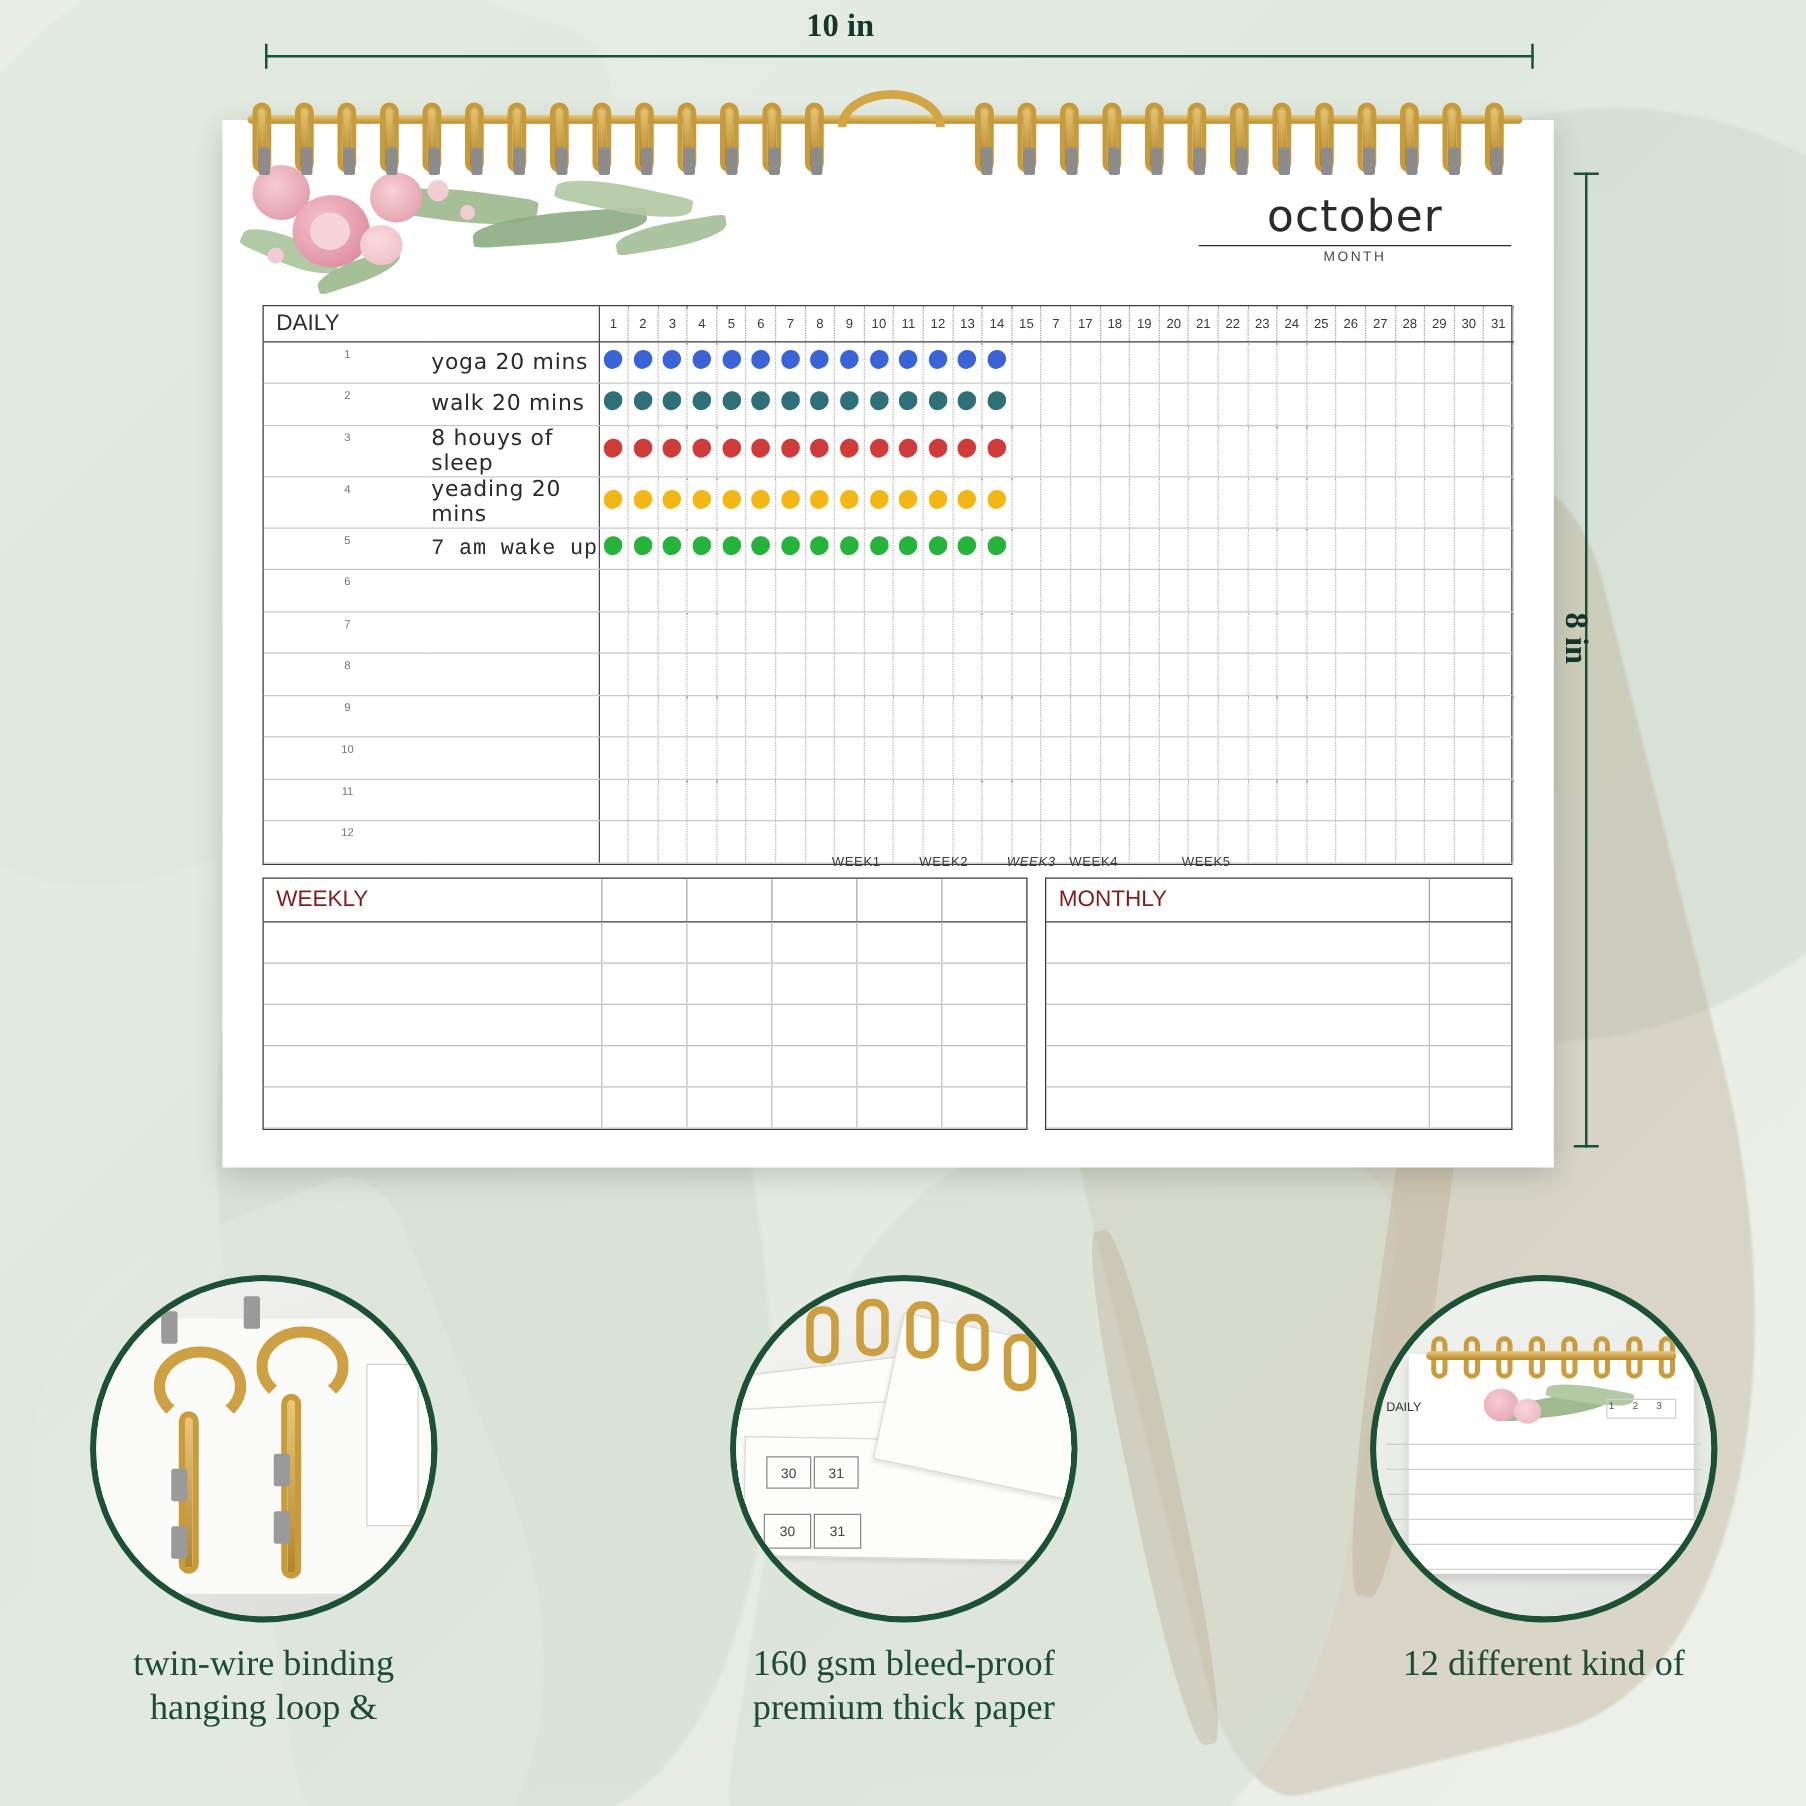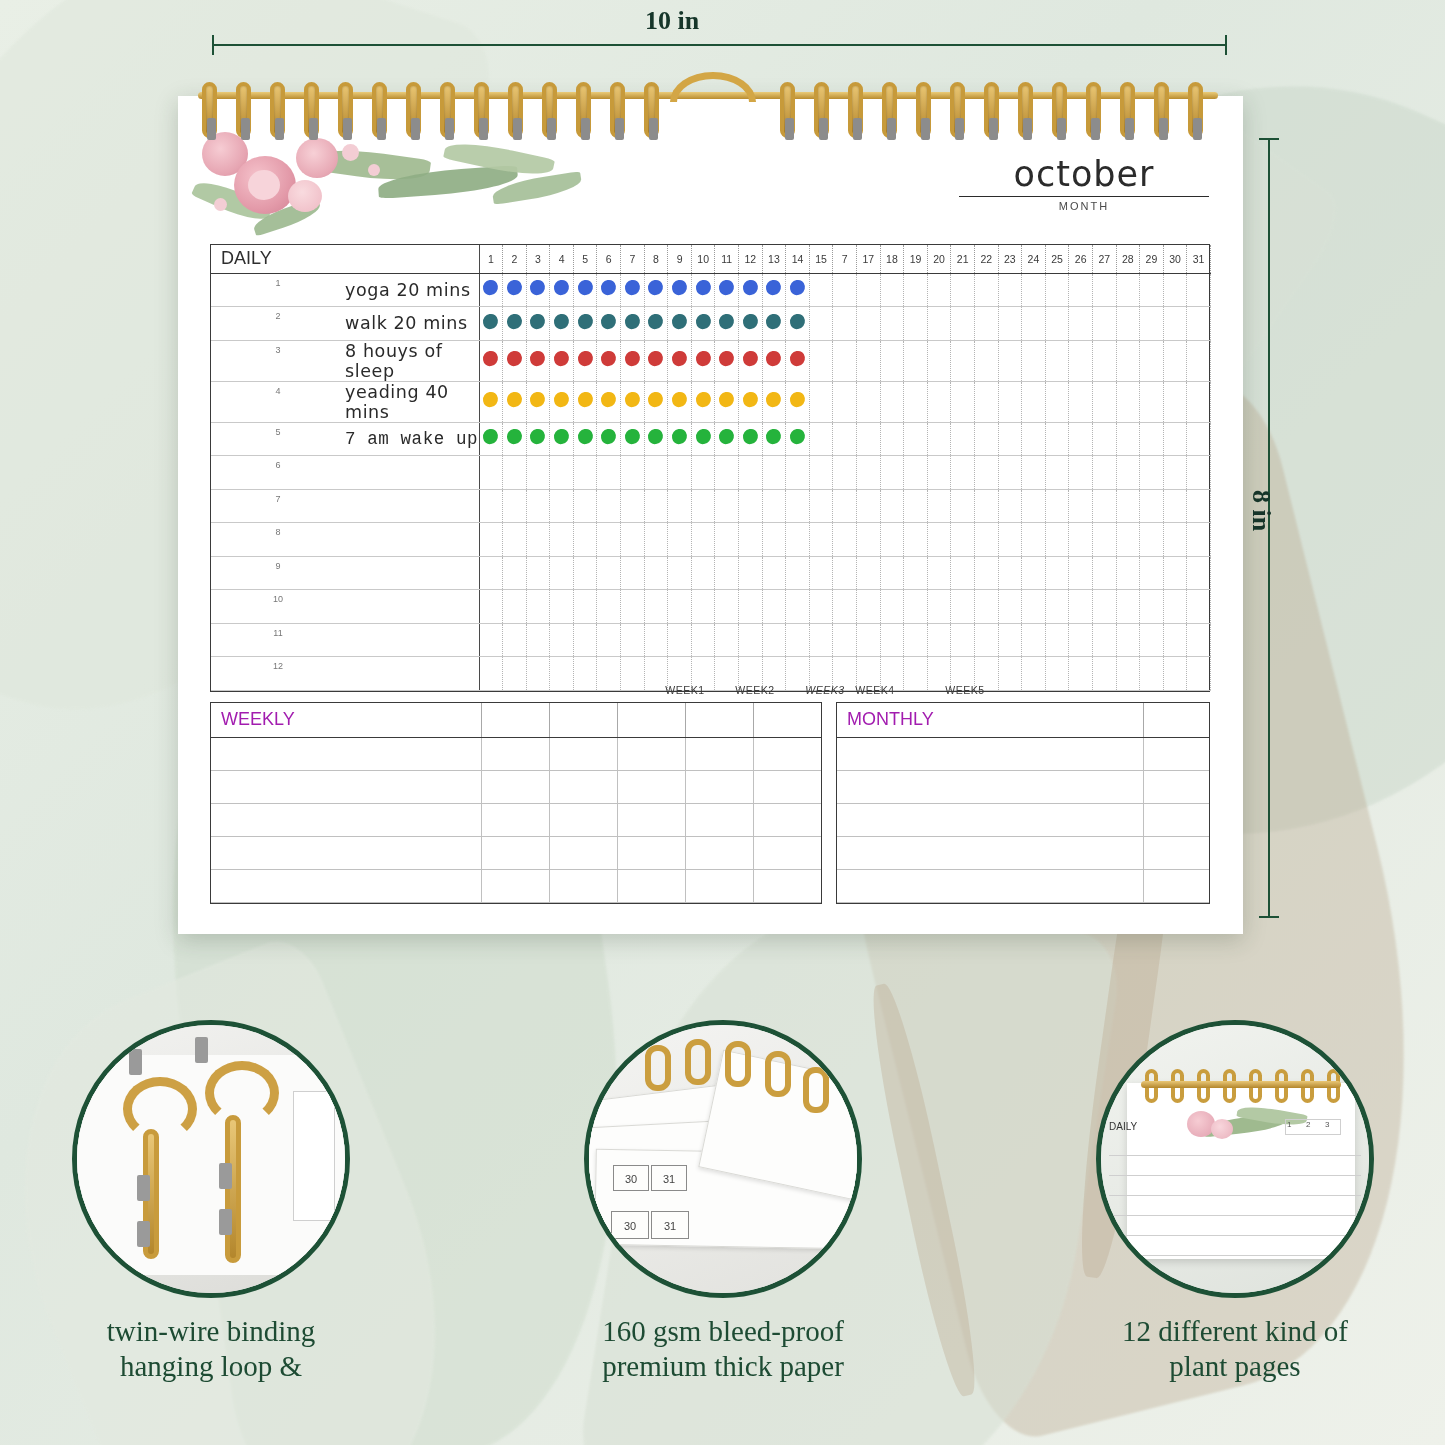--- a/index.html
+++ b/index.html
@@ -151,21 +151,21 @@
     position:absolute; font-size:10.5px; letter-spacing:.5px; color:#3b3b3b; text-align:center; width:70px;
   }
   .weekly {
     position:absolute; left:32px; top:606px; width:612px; border:1.3px solid #3a3a3a;
   }
   .monthly {
     position:absolute; left:658px; top:606px; width:374px; border:1.3px solid #3a3a3a;
   }
   .weekly table, .monthly table { width:100%; }
   .sec-title {
-    text-align:left; padding-left:10px !important; font-size:18px; color:#a21caf; height:34px;
+    text-align:left; padding-left:10px !important; font-size:18px; color:#7f1d1d; height:34px;
     border-bottom:1.3px solid #3a3a3a;
   }
   .wk-cell { width:68px; border-left:1px solid #a8a8a8; border-bottom:1.3px solid #3a3a3a; }
   .wk-body td { height:33px; border-bottom:1px solid #c0c0c0; }
   .wk-body td.c { border-left:1px solid #c0c0c0; }
   .mo-cell { width:66px; border-left:1px solid #a8a8a8; border-bottom:1.3px solid #3a3a3a; }
 
   
   .feature { position:absolute; width:290px; text-align:center; }
   .circle {
@@ -395,21 +395,21 @@
             <td class="cell"></td>
             <td class="cell"></td>
             <td class="cell"></td>
             <td class="cell"></td>
             <td class="cell"></td>
             <td class="cell"></td>
             <td class="cell"></td>
           </tr>
           <tr class="task-row">
             <td class="task-num">4</td>
-            <td class="task-name task-label-cell" style="width: 242px;">yeading 40 mins</td>
+            <td class="task-name task-label-cell" style="width: 242px;">yeading 20 mins</td>
             <td class="cell"><span class="dot" style="background: rgb(242, 183, 20);"></span></td>
             <td class="cell"><span class="dot" style="background: rgb(242, 183, 20);"></span></td>
             <td class="cell"><span class="dot" style="background: rgb(242, 183, 20);"></span></td>
             <td class="cell"><span class="dot" style="background: rgb(242, 183, 20);"></span></td>
             <td class="cell"><span class="dot" style="background: rgb(242, 183, 20);"></span></td>
             <td class="cell"><span class="dot" style="background: rgb(242, 183, 20);"></span></td>
             <td class="cell"><span class="dot" style="background: rgb(242, 183, 20);"></span></td>
             <td class="cell"><span class="dot" style="background: rgb(242, 183, 20);"></span></td>
             <td class="cell"><span class="dot" style="background: rgb(242, 183, 20);"></span></td>
             <td class="cell"><span class="dot" style="background: rgb(242, 183, 20);"></span></td>
@@ -973,15 +973,14 @@
     <div style="position:absolute;left:224px;top:95px;font-size:8px;color:#555;" class="tiny">3</div>
     <div class="c3row" style="top:114px;"></div>
     <div class="c3row" style="top:134px;"></div>
     <div class="c3row" style="top:154px;"></div>
     <div class="c3row" style="top:174px;"></div>
     <div class="c3row" style="top:194px;"></div>
     <div class="c3row" style="top:214px;"></div>
   </div>
   <div class="cap">
     <div>12 different kind of</div>
-    <div>plant pages</div>
   </div>
 </div>
 
 </body></html>

